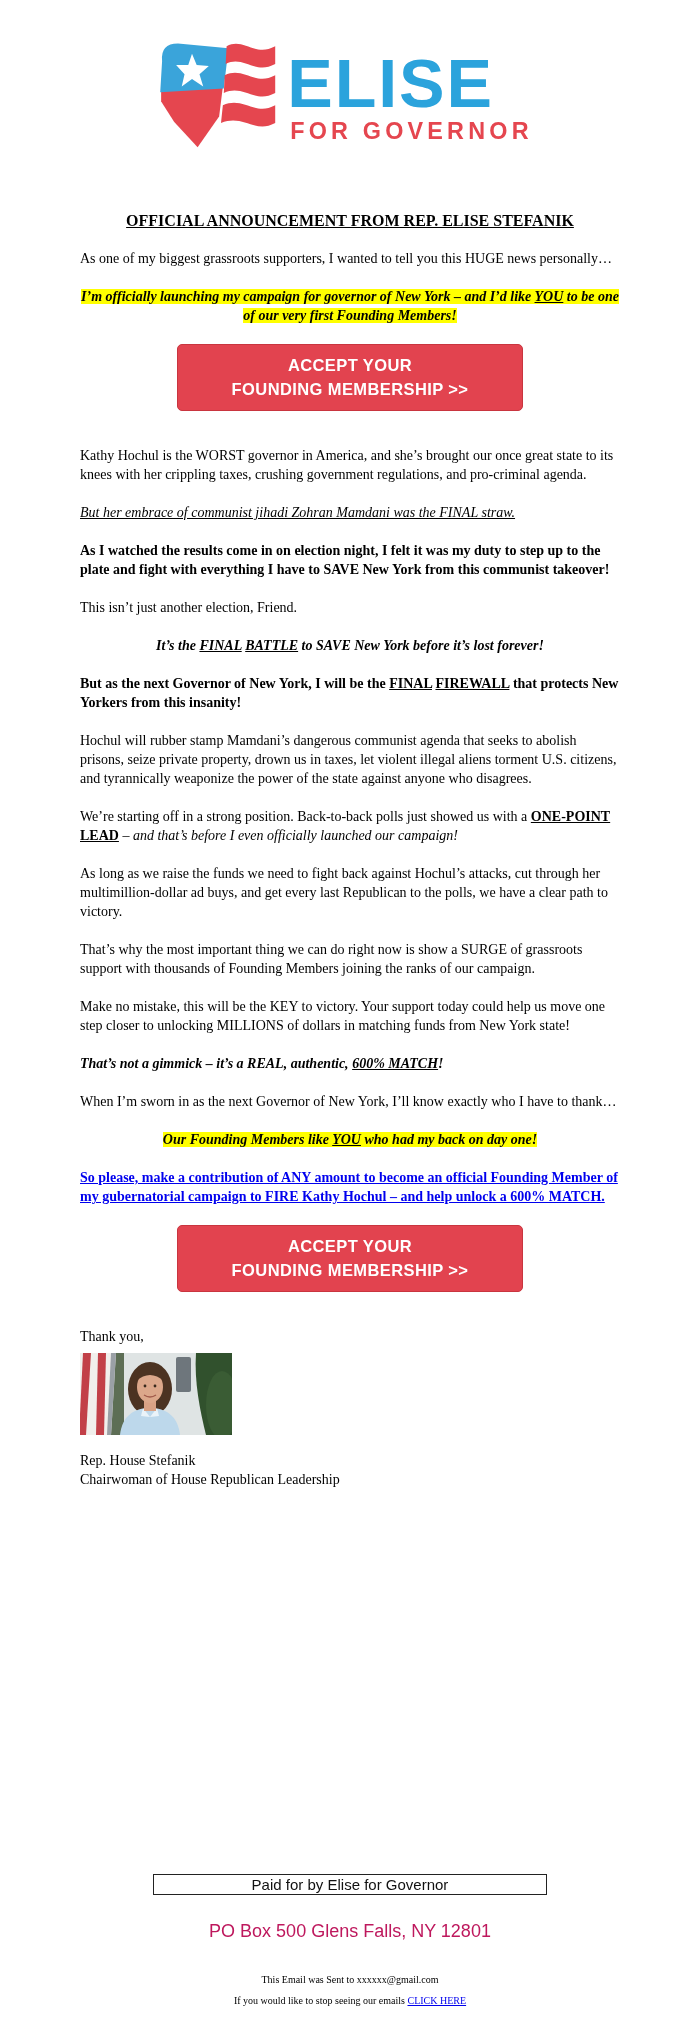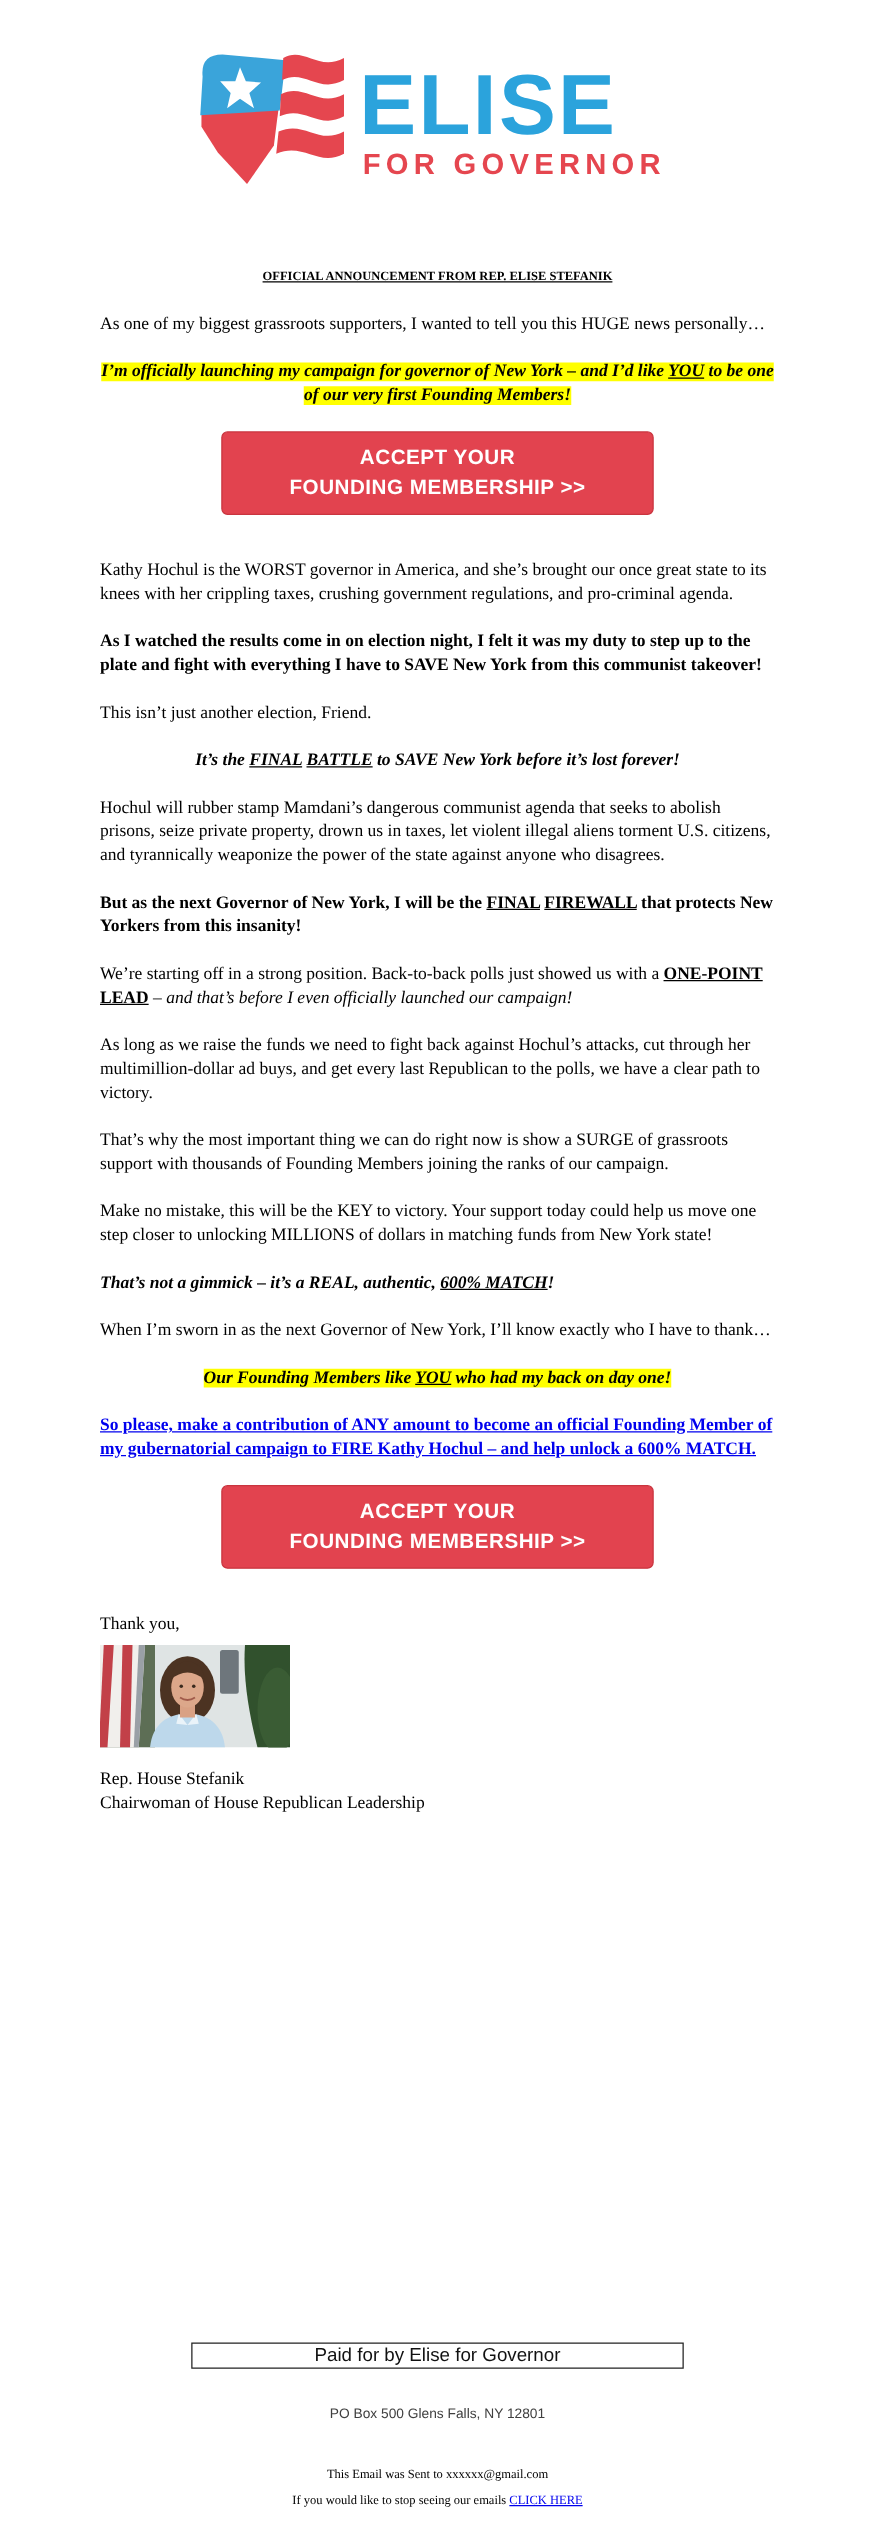--- a/index.html
+++ b/index.html
@@ -4,21 +4,21 @@
 <style>
   html,body { margin:0; padding:0; background:#ffffff; }
   .page {
     width:632px; height:2019px; margin:0 auto; background:#fff;
     display:flex; flex-direction:column; overflow:hidden;
     font-family:"Liberation Serif", serif; font-size:14px; line-height:19px; color:#000;
   }
   .logo-wrap { margin:36px auto 0; }
   .title {
     text-align:center; font-weight:bold; text-decoration:underline;
-    font-size:10px; margin:54px 46px 0;
+    font-size:16px; margin:54px 46px 0;
   }
   .content { padding:0 46px; }
   .para { margin:19px 0 0; }
   .first-para { margin-top:40px; }
   .after-btn { margin-top:35px; }
   .center { text-align:center; }
   .b { font-weight:bold; }
   .i { font-style:italic; }
   .u { text-decoration:underline; }
   .hl { background:#ffff00; }
@@ -33,21 +33,21 @@
   }
   .cta span { display:block; }
   .link-para { color:#0000ee; font-weight:bold; text-decoration:underline; cursor:pointer; }
   .photo { display:block; margin-top:7px; }
   .sig { margin-top:16px; }
   .footer { margin-top:auto; text-align:center; font-family:"Liberation Sans", sans-serif; }
   .paid-box {
     width:392px; margin:0 auto; border:1px solid #222;
     font-size:15px; line-height:17px; padding:1px 0; color:#111;
   }
-  .addr { margin-top:27px; font-size:11px; color:#404040; }
+  .addr { margin-top:27px; font-size:18px; color:#be185d; }
   .fine { font-family:"Liberation Serif", serif; font-size:10px; line-height:12px; color:#000; }
   .sent { margin-top:33px; }
   .unsub { margin-top:9px; margin-bottom:12px; }
   .click-here { color:#0000ee; text-decoration:underline; cursor:pointer; font-weight:normal; }
 </style>
 </head>
 <body>
 
 <div class="page">
 
@@ -82,30 +82,31 @@
 
     <p class="para center bi"><span class="hl"><span>I’m officially launching my campaign for governor of New York – and I’d like </span><span class="u">YOU</span><span> to be one of our very first Founding Members!</span></span></p>
 
     <a class="cta">
         <span>ACCEPT YOUR</span>
         <span>FOUNDING MEMBERSHIP &gt;&gt;</span>
       </a>
 
     <p class="para after-btn">Kathy Hochul is the WORST governor in America, and she’s brought our once great state to its knees with her crippling taxes, crushing government regulations, and pro-criminal agenda.</p>
 
+    <p class="para i u">But her embrace of communist jihadi Zohran Mamdani was the FINAL straw.</p>
 
     <p class="para b">As I watched the results come in on election night, I felt it was my duty to step up to the plate and fight with everything I have to SAVE New York from this communist takeover!</p>
 
     <p class="para">This isn’t just another election, Friend.</p>
 
     <p class="para center bi"><span>It’s the </span><span class="u">FINAL</span><span> </span><span class="u">BATTLE</span><span> to SAVE New York before it’s lost forever!</span></p>
 
+    <p class="para b"><span>But as the next Governor of New York, I will be the </span><span class="u">FINAL</span><span> </span><span class="u">FIREWALL</span><span> that protects New Yorkers from this insanity!</span></p>
+
     <p class="para">Hochul will rubber stamp Mamdani’s dangerous communist agenda that seeks to abolish prisons, seize private property, drown us in taxes, let violent illegal aliens torment U.S. citizens, and tyrannically weaponize the power of the state against anyone who disagrees.</p>
-
-    <p class="para b"><span>But as the next Governor of New York, I will be the </span><span class="u">FINAL</span><span> </span><span class="u">FIREWALL</span><span> that protects New Yorkers from this insanity!</span></p>
 
     <p class="para"><span>We’re starting off in a strong position. Back-to-back polls just showed us with a </span><span class="b u">ONE-POINT LEAD</span><span> – </span><span class="i">and that’s before I even officially launched our campaign!</span></p>
 
     <p class="para">As long as we raise the funds we need to fight back against Hochul’s attacks, cut through her multimillion-dollar ad buys, and get every last Republican to the polls, we have a clear path to victory.</p>
 
     <p class="para">That’s why the most important thing we can do right now is show a SURGE of grassroots support with thousands of Founding Members joining the ranks of our campaign.</p>
 
     <p class="para">Make no mistake, this will be the KEY to victory. Your support today could help us move one step closer to unlocking MILLIONS of dollars in matching funds from New York state!</p>
 
     <p class="para bi"><span>That’s not a gimmick – it’s a REAL, authentic, </span><span class="u">600% MATCH</span><span>!</span></p>

